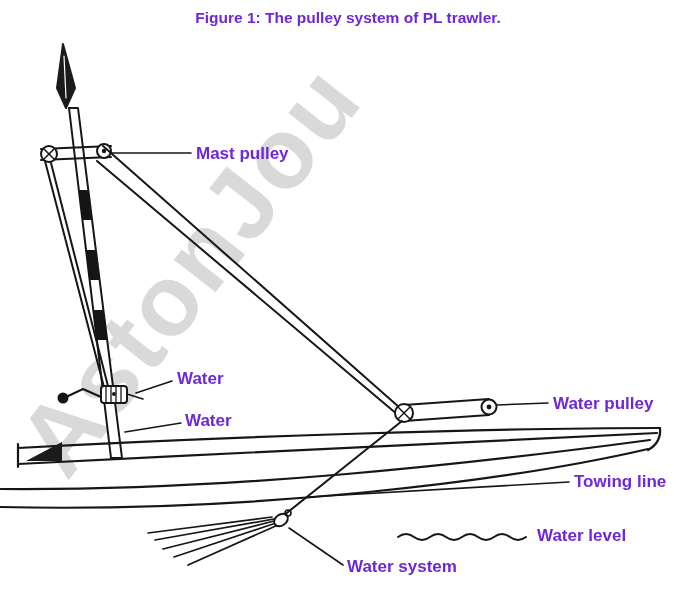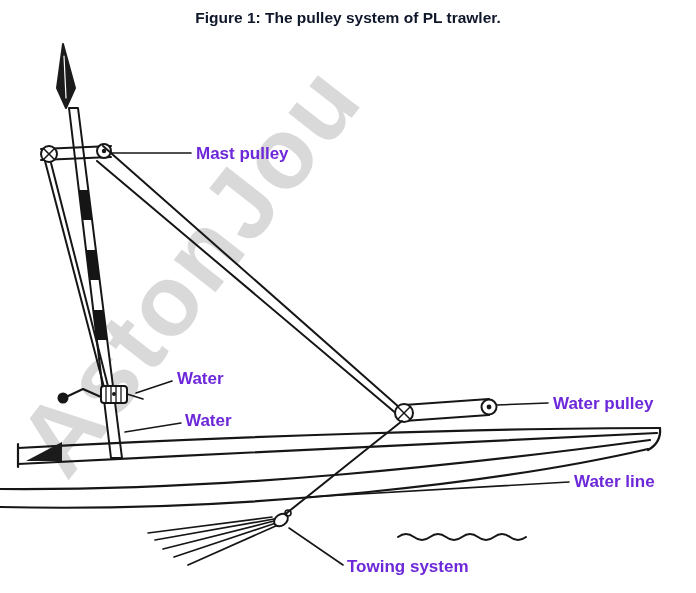--- a/index.html
+++ b/index.html
@@ -9,21 +9,21 @@
   }
   .watermark {
     position:absolute; left:0px; top:430px; z-index:0;
     font-size:100px; font-weight:bold; line-height:1; letter-spacing:3px;
     color:#d9d9d9; transform:rotate(-52deg); transform-origin:left top;
     user-select:none; pointer-events:none; white-space:nowrap;
   }
   .art { position:absolute; left:0; top:0; z-index:1; }
   .figure-title {
     position:absolute; top:9px; left:0; width:100%; text-align:center;
-    font-size:15.5px; font-weight:bold; color:#0f172a; z-index:2;
+    font-size:15.5px; font-weight:bold; color:#6d28d9; z-index:2;
   }
   .label {
     position:absolute; transform:translateY(-50%); z-index:2;
     font-size:17px; font-weight:600; color:#6d28d9; white-space:nowrap;
   }
   .lbl-mast-pulley   { left:196px; top:154px; }
   .lbl-winder        { left:177px; top:379px; }
   .lbl-mast          { left:185px; top:421px; }
   .lbl-deck-pulley   { left:553px; top:404px; }
   .lbl-towing-line   { left:574px; top:482px; }
@@ -119,16 +119,17 @@
       <line x1="497" y1="405" x2="548" y2="403"></line>
       <line x1="569" y1="482" x2="308" y2="497"></line>
       <line x1="343" y1="565" x2="289" y2="528"></line>
     </g>
   </svg>
 
   <div class="label lbl-mast-pulley">Mast pulley</div>
   <div class="label lbl-winder">Water</div>
   <div class="label lbl-mast">Water</div>
   <div class="label lbl-deck-pulley">Water pulley</div>
-  <div class="label lbl-towing-line">Water line</div>
-  <div class="label lbl-towing-system">Towing system</div>
+  <div class="label lbl-towing-line">Towing line</div>
+  <div class="label lbl-water-level">Water level</div>
+  <div class="label lbl-towing-system">Water system</div>
 
 </div>
 
 </body></html>

